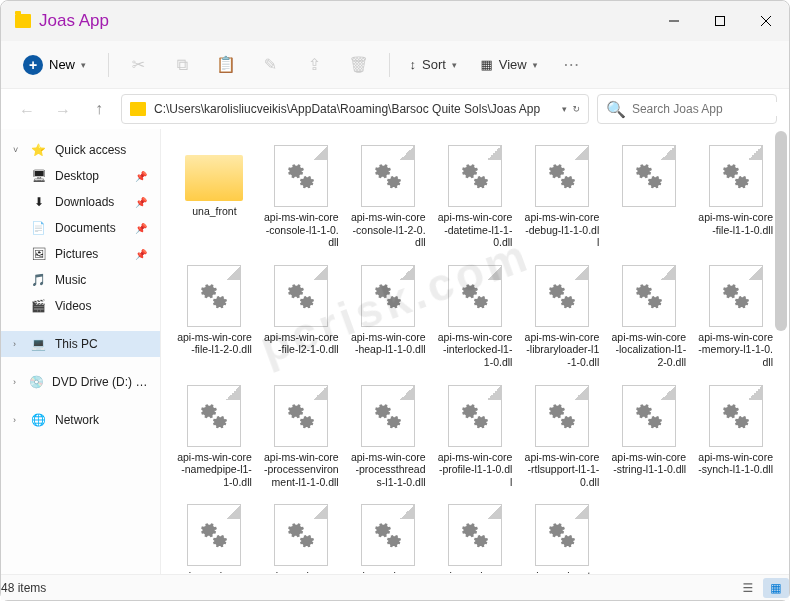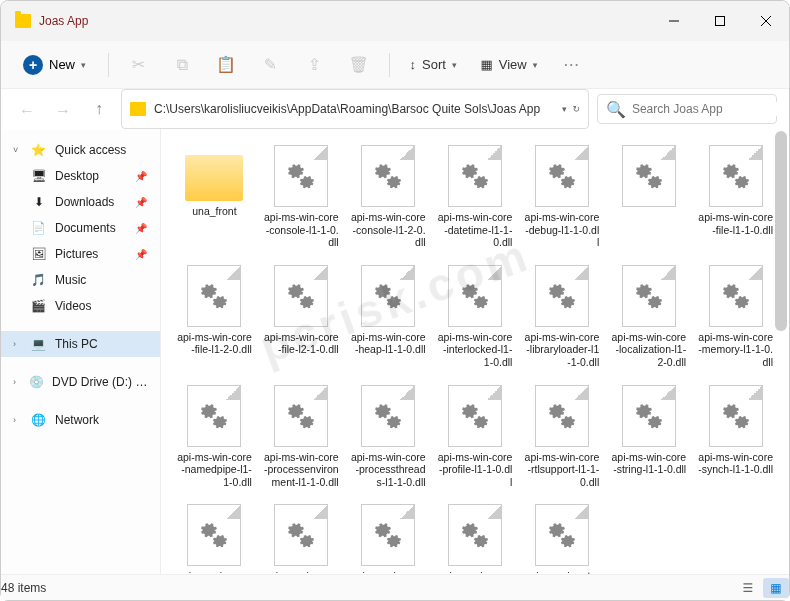--- a/index.html
+++ b/index.html
@@ -1,38 +1,38 @@
 <!DOCTYPE html>
 <html><head>
 <meta charset="utf-8">
 <style>
 * { margin:0; padding:0; box-sizing:border-box; font-family:"Segoe UI",Arial,sans-serif; }
 body { background:#fff; width:790px; height:601px; overflow:hidden; position:relative; }
 .window { width:790px; height:601px; border:1px solid #ccc; border-radius:8px; background:#fff; display:flex; flex-direction:column; position:relative; }
 .titlebar { height:40px; display:flex; align-items:center; background:#f3f3f3; border-radius:8px 8px 0 0; }
 .titlebar .folder-ic { width:16px; height:14px; background:#ffcc00; margin:0 8px 0 14px; border-radius:1px; position:relative; }
 .titlebar .folder-ic::before { content:''; position:absolute; top:-3px; left:0; width:6px; height:3px; background:#ffcc00; border-radius:1px 1px 0 0; }
-.titlebar .title { font-size:12px; color:#7f1d1d; flex:1; }
+.titlebar .title { font-size:17px; color:#a21caf; flex:1; }
 .winbtns { display:flex; }
 .winbtn { width:46px; height:40px; display:flex; align-items:center; justify-content:center; cursor:pointer; }
 .winbtn svg { width:10px; height:10px; }
 .toolbar { height:48px; display:flex; align-items:center; padding:0 12px; gap:8px; background:#f9f9f9; border-bottom:1px solid #eee; }
 .newbtn { display:flex; align-items:center; gap:6px; padding:6px 10px; border-radius:4px; cursor:pointer; }
 .newbtn .plus { width:20px; height:20px; border-radius:50%; background:#0c59a4; color:#fff; display:flex; align-items:center; justify-content:center; font-size:14px; font-weight:bold; }
 .newbtn span { font-size:13px; }
 .newbtn .chev { font-size:9px; color:#666; }
 .tbsep { width:1px; height:24px; background:#ddd; margin:0 4px; }
 .tbtn { width:36px; height:36px; display:flex; align-items:center; justify-content:center; border-radius:4px; cursor:pointer; color:#888; }
 .tbtn.dim { color:#ccc; }
 .tbtnlbl { display:flex; align-items:center; gap:6px; padding:6px 8px; border-radius:4px; cursor:pointer; font-size:13px; color:#333; }
 .tbtnlbl .chev { font-size:9px; color:#666; }
 .addrbar { height:40px; display:flex; align-items:center; padding:0 12px; gap:8px; background:#fff; }
 .navbtn { width:28px; height:28px; display:flex; align-items:center; justify-content:center; color:#888; cursor:pointer; border-radius:4px; }
 .navbtn.dim { color:#ccc; }
-.addrbox { flex:1; height:40px; border:1px solid #ddd; border-radius:4px; display:flex; align-items:center; padding:0 8px; background:#fff; }
+.addrbox { flex:1; height:30px; border:1px solid #ddd; border-radius:4px; display:flex; align-items:center; padding:0 8px; background:#fff; }
 .addrbox .folder-ic { width:16px; height:14px; background:#ffcc00; margin-right:8px; border-radius:1px; }
 .addrbox input { flex:1; border:none; outline:none; font-size:12px; color:#333; }
 .addrbox .chev { font-size:9px; color:#666; margin-left:4px; }
 .searchbox { width:180px; height:30px; border:1px solid #ddd; border-radius:4px; display:flex; align-items:center; padding:0 8px; gap:6px; }
 .searchbox input { flex:1; border:none; outline:none; font-size:12px; color:#000000; }
 .content { flex:1; display:flex; overflow:hidden; }
 .sidebar { width:160px; border-right:1px solid #eee; overflow-y:auto; padding:8px 0; background:#fdfdfd; }
 .sbitem { display:flex; align-items:center; gap:8px; padding:5px 12px; font-size:12px; color:#222; cursor:pointer; }
 .sbitem.selected { background:#d9e8f7; }
 .sbitem .chev { width:10px; font-size:9px; color:#666; }

